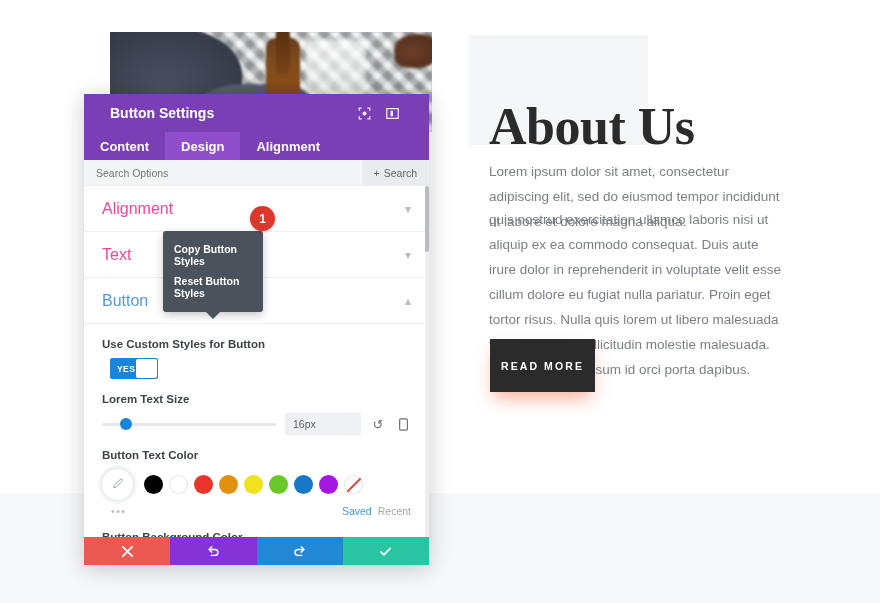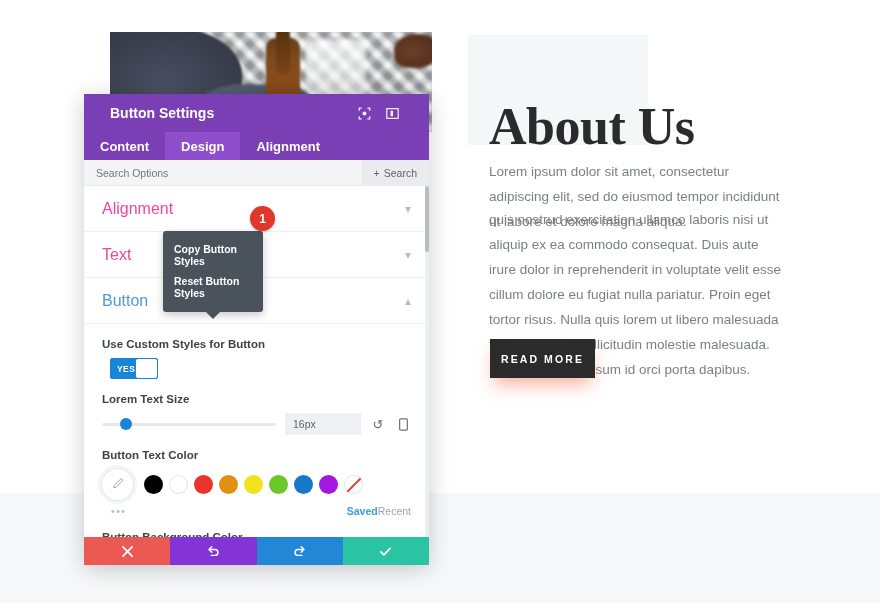--- a/index.html
+++ b/index.html
@@ -80,21 +80,21 @@
     white-space: nowrap;
   }
   .about-p {
     position: absolute; left: 489px; width: 297px;
     font-size: 13.5px; line-height: 25px; color: #7b7f85;
   }
   .about-p1 { top: 159px; }
   .about-p2 { top: 207px; }
   .read-more {
     position: absolute; left: 490px; top: 339px;
-    width: 105px; height: 39px;
+    width: 105px; height: 53px;
     background: #2b2b2b; color: #ffffff;
     font-size: 10.5px; font-weight: bold; letter-spacing: 2.1px;
     display: flex; align-items: center; justify-content: center;
     border: none; cursor: pointer;
     box-shadow: 0 10px 18px -4px rgba(246,124,94,.62);
   }
 
   
   .modal {
     position: absolute; left: 84px; top: 94px; width: 345px; height: 471px;
@@ -213,21 +213,21 @@
     overflow: hidden;
   }
   .sw-none::after {
     content: ""; position: absolute; left: -2px; top: 8px;
     width: 26px; height: 2px; background: #e0473e; transform: rotate(-45deg);
   }
   .swatch-meta {
     display: flex; align-items: center; margin-top: 5px; font-size: 10.5px;
   }
   .dots { color: #b7bcc2; letter-spacing: 1.5px; flex: 1; padding-left: 9px; }
-  .meta-saved { color: #3e9bd8; font-weight: bold; margin-right: 0; cursor: pointer; }
+  .meta-saved { color: #3e9bd8; font-weight: normal; margin-right: 6px; cursor: pointer; }
   .meta-recent { color: #a0a6ac; cursor: pointer; }
 
   .action-bar { height: 28px; display: flex; flex: none; }
   .action-btn {
     flex: 1; display: flex; align-items: center; justify-content: center;
     cursor: pointer; border: none; color: #fff; font-size: 13px;
   }
 
   
   .tooltip {

